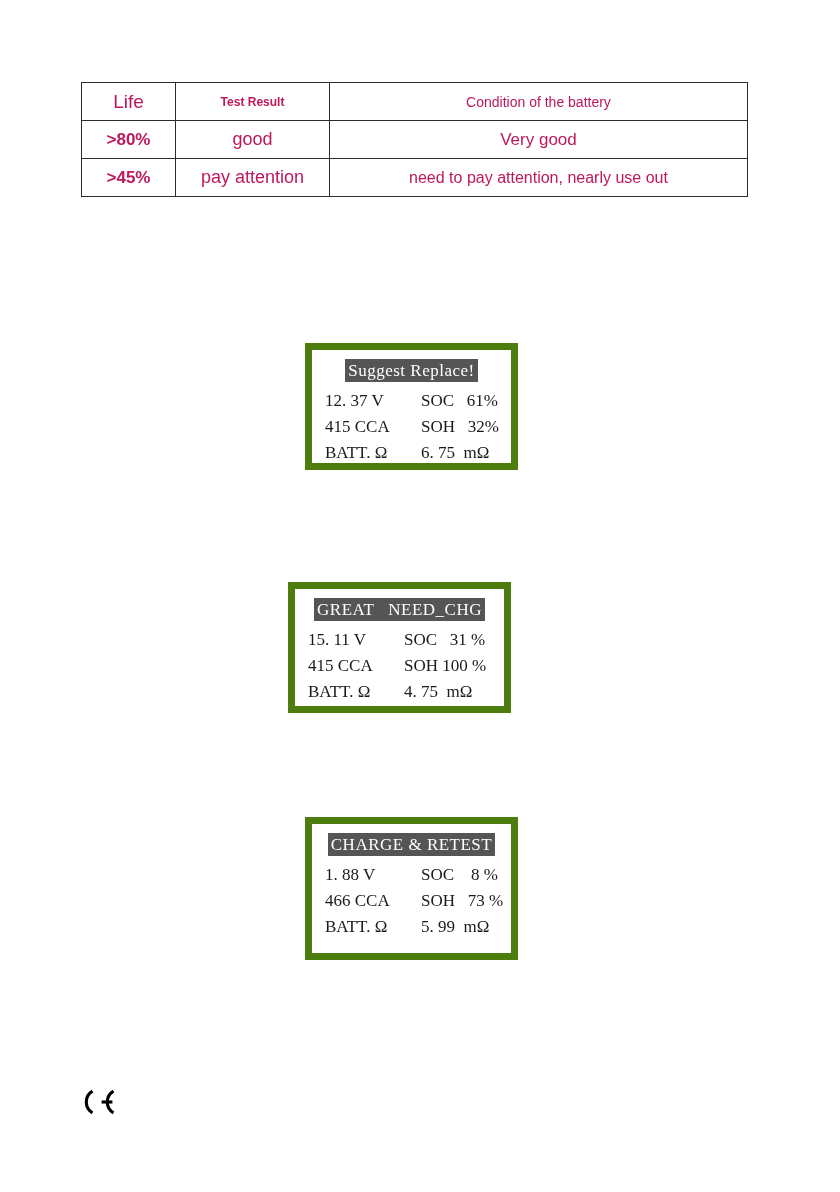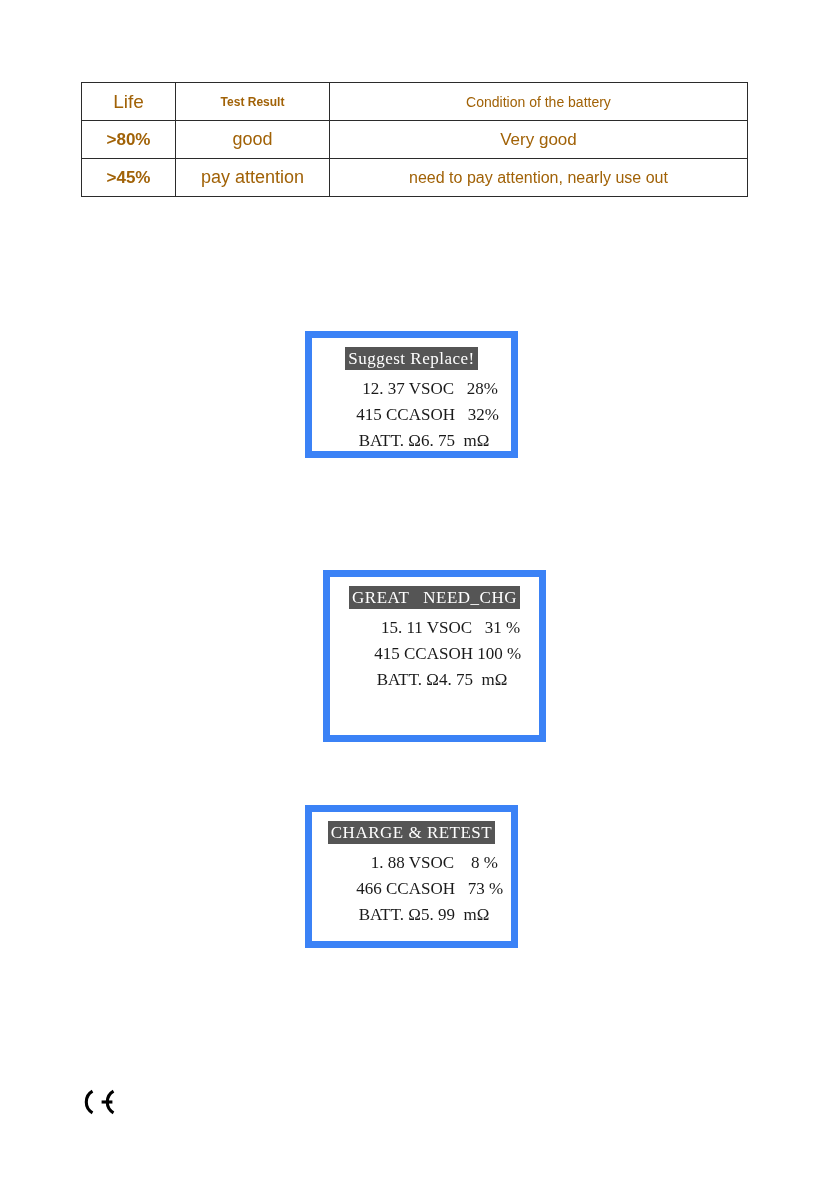--- a/index.html
+++ b/index.html
@@ -21,21 +21,21 @@
     left: 81px;
     top: 82px;
     width: 666px;
     border-collapse: collapse;
     table-layout: fixed;
   }
   .life-table td {
     border: 1px solid #2b2b2b;
     text-align: center;
     vertical-align: middle;
-    color: #a16207;
+    color: #be185d;
     font-family: "Liberation Sans", sans-serif;
     padding: 0;
   }
   .col-life   { width: 94px; }
   .col-result { width: 154px; }
   .col-cond   { width: 418px; }
 
   .life-table tr { height: 38px; }
 
   .hdr-life   { font-size: 19px; }
@@ -44,23 +44,24 @@
 
   .cell-life   { font-size: 17px; font-weight: bold; letter-spacing: 0px; }
   .cell-result { font-size: 18px; }
   .cell-cond   { font-size: 17px; }
   .cell-cond.small { font-size: 16px; }
 
   
   .lcd {
     position: absolute;
     background: #0c4a6e;
-    border: 7px solid #3b82f6;
+    border: 7px solid #4d7c0f;
     box-sizing: border-box;
     font-family: "Liberation Serif", serif;
+    margin-top: 12px;
   }
   .lcd-inner {
     position: relative;
     width: 100%;
     height: 100%;
     background: #ffffff;
     box-sizing: border-box;
     padding: 9px 0 0 0;
   }
   .lcd-title-wrap {
@@ -83,31 +84,31 @@
     display: flex;
     color: #1a1a1a;
     font-size: 17px;
     line-height: 26px;
     font-family: "Liberation Serif", serif;
     white-space: pre;
   }
   .lcd-col-a {
     padding-left: 13px;
     width: 96px;
-    text-align: right;
+    text-align: left;
   }
   .lcd-col-b {
     text-align: left;
     flex: 1;
   }
 
   
   #lcd-1 { left: 305px; top: 331px; width: 213px; height: 127px; }
   
-  #lcd-2 { left: 323px; top: 570px; width: 223px; height: 172px; }
+  #lcd-2 { left: 288px; top: 570px; width: 223px; height: 131px; }
   
   #lcd-3 { left: 305px; top: 805px; width: 213px; height: 143px; }
 
   
   .ce-mark {
     position: absolute;
     left: 78px;
     top: 1089px;
     width: 46px;
     height: 26px;
@@ -141,21 +142,21 @@
   </tbody>
 </table>
 
 <div class="lcd" id="lcd-1">
   <div class="lcd-inner">
     <div class="lcd-title-wrap">
       <span class="lcd-title">Suggest Replace!</span>
     </div>
     <div class="lcd-row">
       <span class="lcd-col-a">12. 37 V</span>
-      <span class="lcd-col-b">SOC   28%</span>
+      <span class="lcd-col-b">SOC   61%</span>
     </div>
     <div class="lcd-row">
       <span class="lcd-col-a">415 CCA</span>
       <span class="lcd-col-b">SOH   32%</span>
     </div>
     <div class="lcd-row">
       <span class="lcd-col-a">BATT. Ω</span>
       <span class="lcd-col-b">6. 75  mΩ</span>
     </div>
   </div>

